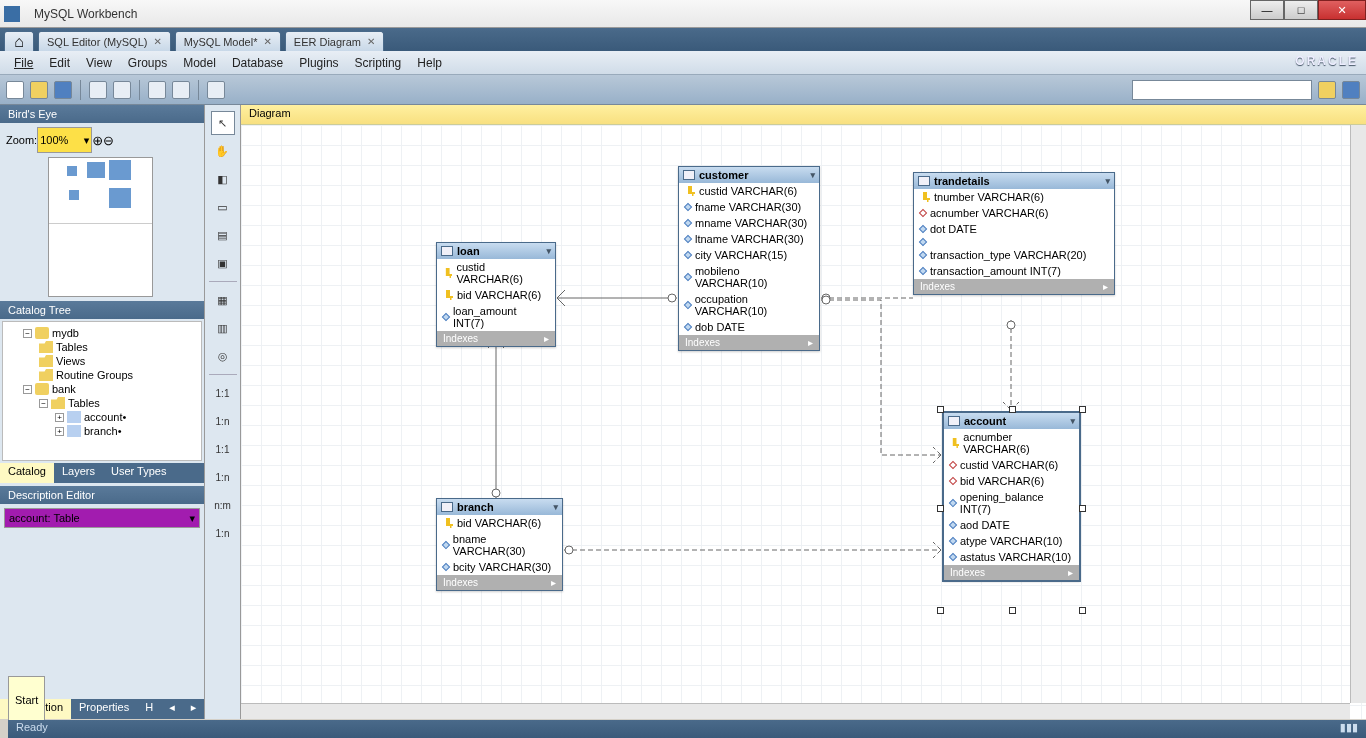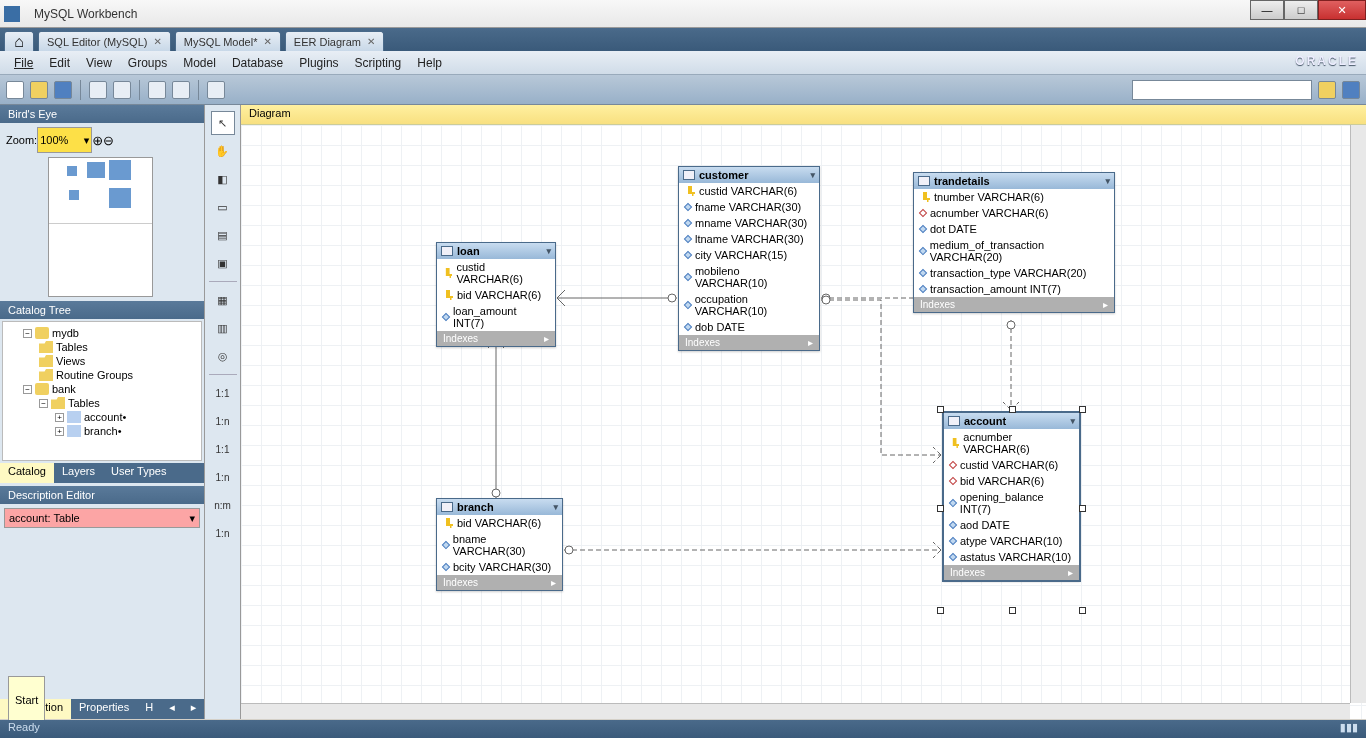--- a/index.html
+++ b/index.html
@@ -53,21 +53,21 @@
 .tree .togg { width: 9px; height: 9px; border: 1px solid #999; margin-right: 3px; font-size: 8px; line-height: 7px; text-align: center; background: #fff; }
 .tree .ico { width: 14px; height: 12px; margin-right: 3px; }
 .tree .db-ico { background: #f0d060; border-radius: 2px; }
 .tree .fold-ico { background: #f0d060; clip-path: polygon(0 20%, 40% 20%, 50% 0, 100% 0, 100% 100%, 0 100%); }
 .tree .tbl-ico { background: #b8d0f0; }
 
 .bottom-tabs { height: 20px; display: flex; font-size: 11px; background: #4a6a8a; }
 .bottom-tabs .bt { padding: 2px 8px; color: #fff; }
 .bottom-tabs .bt.active { background: #fef9c3; color: #000; }
 
-.desc-input { margin: 4px; width: calc(100% - 8px); height: 20px; background: #fca5a5; border: 1px solid #999; font-size: 11px; padding: 0 4px; display: flex; align-items: center; justify-content: space-between; }
+.desc-input { margin: 4px; width: calc(100% - 8px); height: 20px; background: #a21caf; border: 1px solid #999; font-size: 11px; padding: 0 4px; display: flex; align-items: center; justify-content: space-between; }
 .desc-body { flex: 1; }
 
 
 .vtool { width: 36px; background: #dde7f0; border-right: 1px solid #999; display: flex; flex-direction: column; align-items: center; padding-top: 6px; gap: 4px; }
 .vtool .vt { width: 24px; height: 24px; display: flex; align-items: center; justify-content: center; font-size: 11px; color: #333; }
 .vtool .vt.sel { background: #fff; border: 1px solid #789; }
 .vtool .vt.txt { font-size: 10px; }
 .vtool hr { width: 28px; border: none; border-top: 1px solid #aab; margin: 2px 0; }
 
 
@@ -92,21 +92,21 @@
 
 
 .handle { position: absolute; width: 7px; height: 7px; background: #fff; border: 1px solid #333; }
 
 
 .rel { position: absolute; pointer-events: none; }
 .rel-line { stroke: #666; stroke-width: 1; fill: none; }
 .rel-line.dashed { stroke-dasharray: 5 3; }
 
 
-.statusbar { position: absolute; bottom: 0; left: 0; right: 0; height: 18px; background: linear-gradient(#4a6a8a,#3a5a7a); color: #cde; font-size: 11px; padding: 1px 8px; }
+.statusbar { position: absolute; bottom: 0; left: 8px; right: 0; height: 18px; background: linear-gradient(#4a6a8a,#3a5a7a); color: #cde; font-size: 11px; padding: 1px 8px; }
 .start-tip { position: absolute; bottom: 14px; left: 8px; background: #ffffd0; border: 1px solid #999; padding: 17px 6px; font-size: 11px; }
 </style>
 </head>
 <body>
 
 <div class="titlebar">
   <div class="app-icon"></div>
   <span class="title">MySQL Workbench</span>
   <div class="win-btns">
     <div class="win-btn">—</div>
@@ -379,21 +379,20 @@
             <div class="ecol">
               <span class="key fk"></span>
               <span>acnumber VARCHAR(6)</span>
             </div>
             <div class="ecol">
               <span class="key col"></span>
               <span>dot DATE</span>
             </div>
             <div class="ecol">
               <span class="key col"></span>
-              <span>medium_of_transaction VARCHAR(20)</span>
             </div>
             <div class="ecol">
               <span class="key col"></span>
               <span>transaction_type VARCHAR(20)</span>
             </div>
             <div class="ecol">
               <span class="key col"></span>
               <span>transaction_amount INT(7)</span>
             </div>
           </div>

